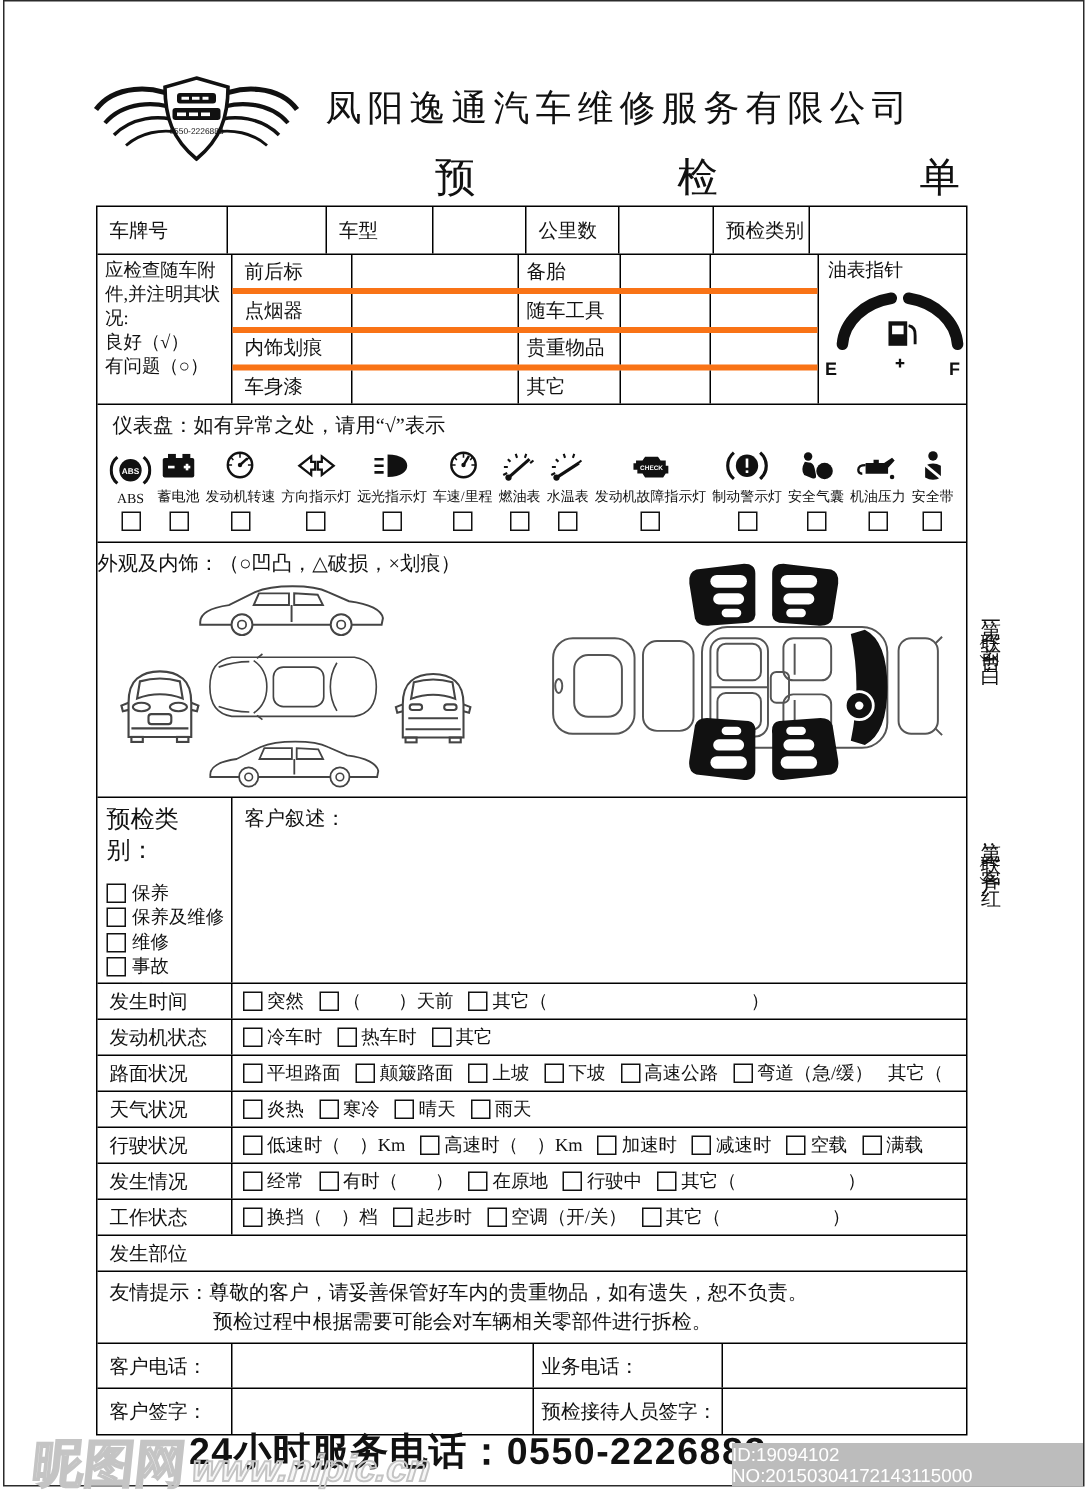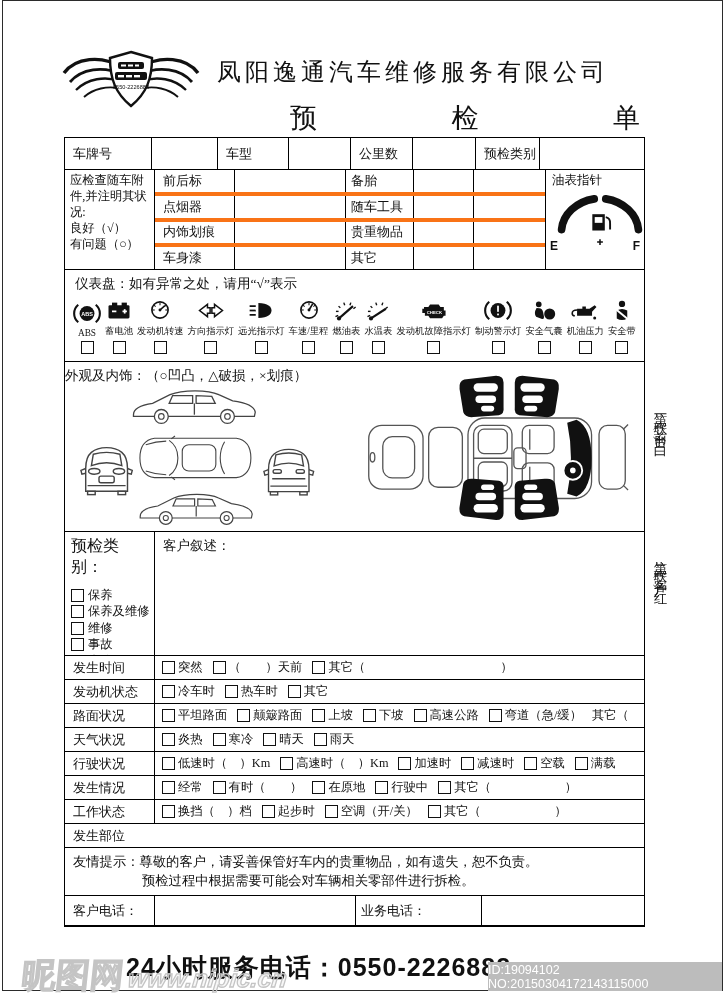--- a/index.html
+++ b/index.html
@@ -676,20 +676,26 @@
       <div class="notice-l2">预检过程中根据需要可能会对车辆相关零部件进行拆检。</div>
     </div>
 
     <div id="contact-rows">
         <div class="trow crow">
           <div class="cell lblc" style="width: 90px;">客户电话：</div>
           <div class="cell" style="width: 201px;"></div>
           <div class="cell lblc" style="width: 126px; padding-left: 5px;">业务电话：</div>
           <div class="cell flex1"></div>
         </div>
+        <div class="trow crow nb">
+          <div class="cell lblc" style="width: 90px;">客户签字：</div>
+          <div class="cell" style="width: 201px;"></div>
+          <div class="cell lblc" style="width: 126px; padding-left: 5px;">预检接待人员签字：</div>
+          <div class="cell flex1"></div>
+        </div>
       </div>
   </div>
 
   <div class="copy c1">第一联:前台(白)</div>
   <div class="copy c2">第二联:客户(红)</div>
 
   <div class="phone">24小时服务电话：0550-2226888</div>
   <div class="watermark">
     <span class="wm-cjk">昵图网</span>
     <span class="wm-url">www.nipic.cn</span>

